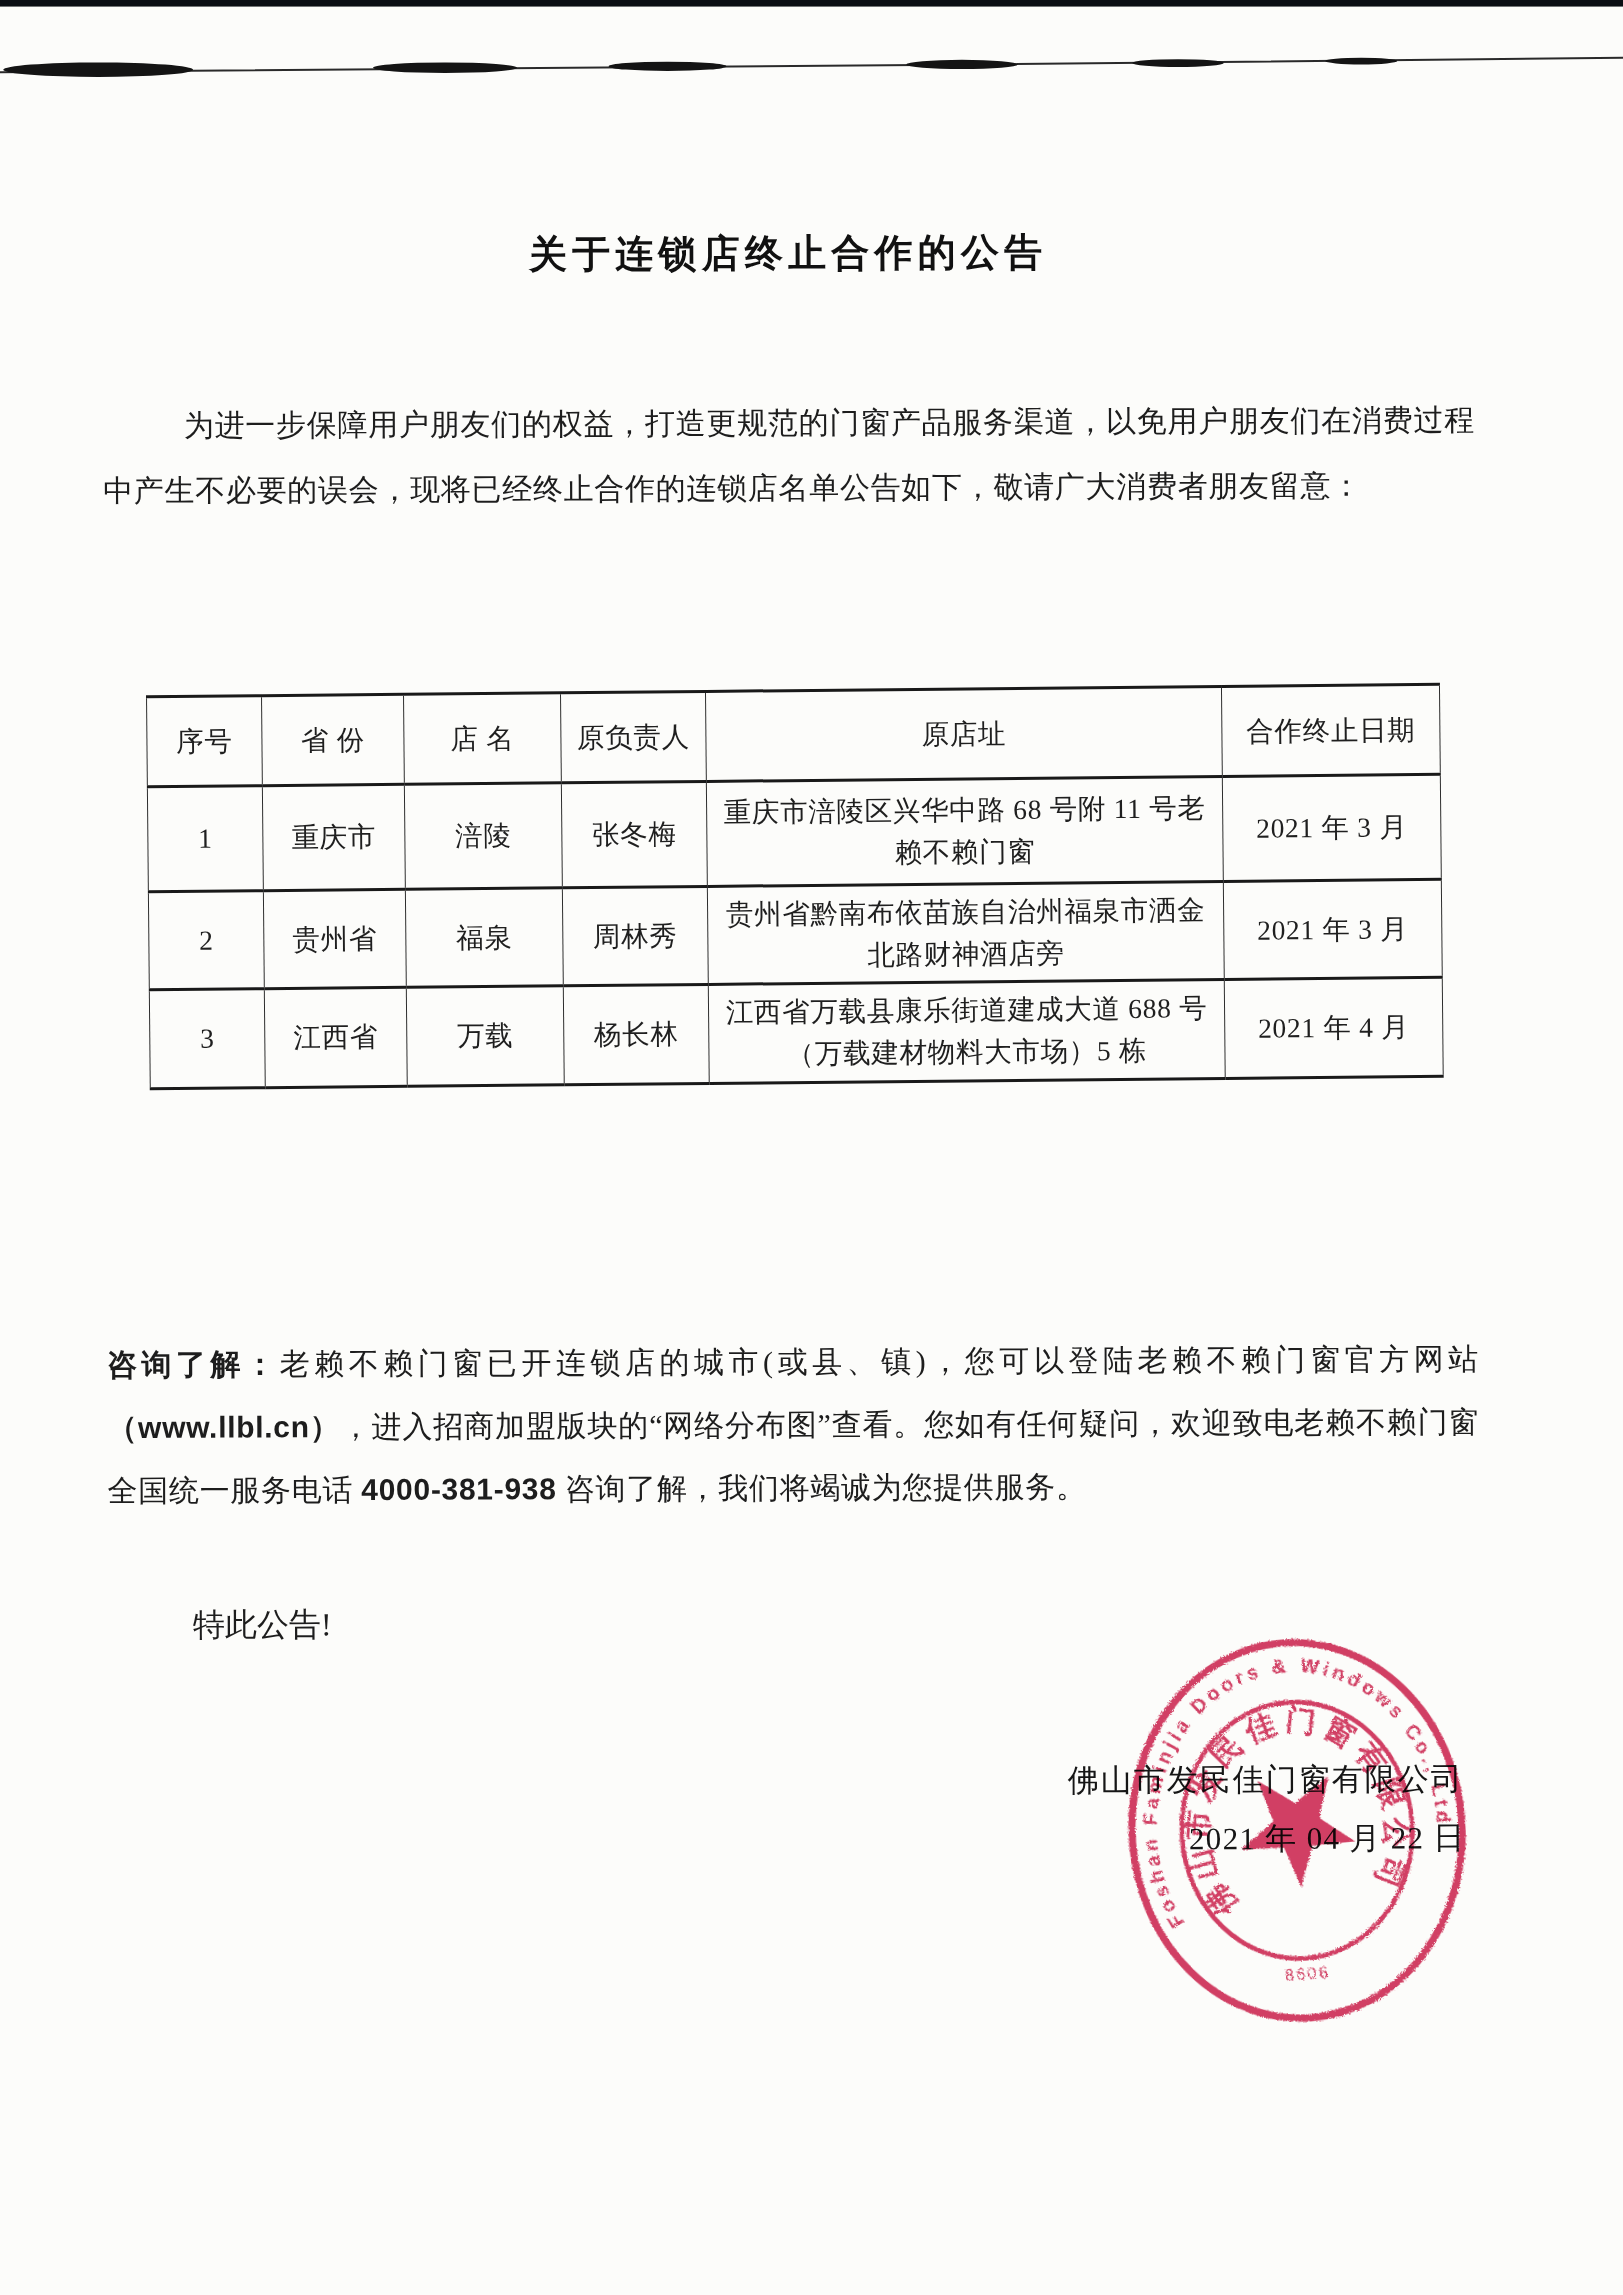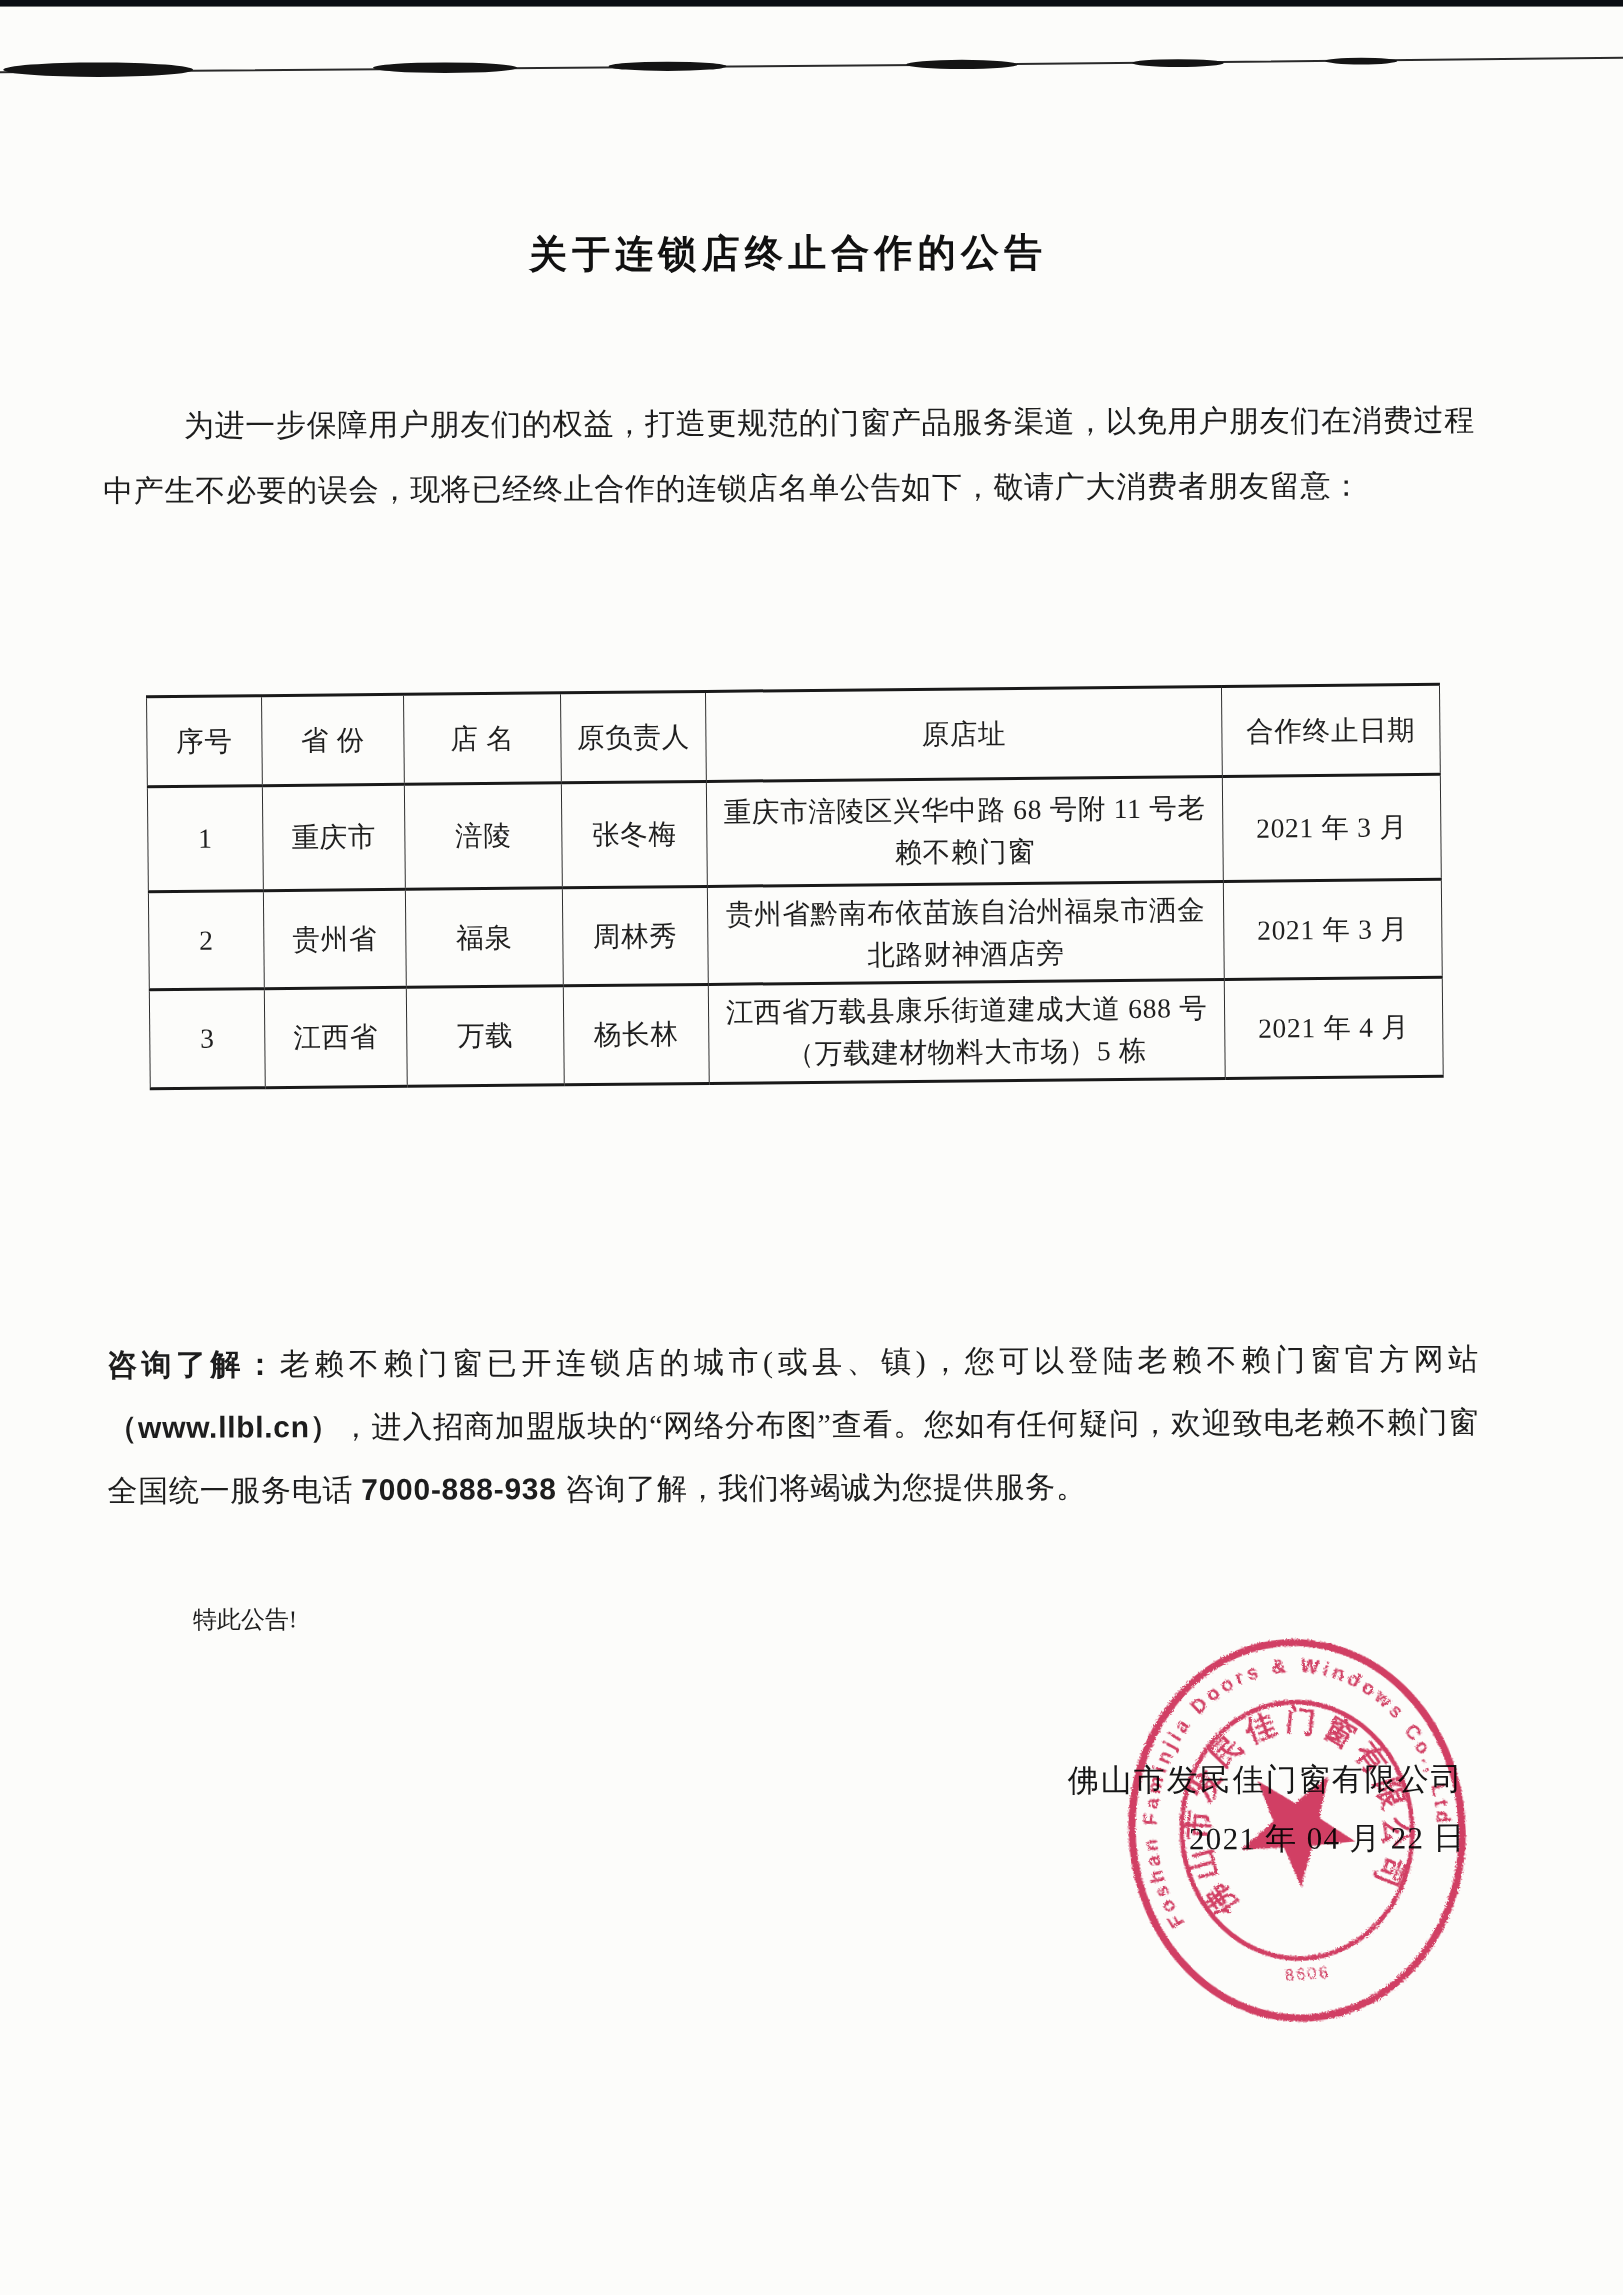--- a/index.html
+++ b/index.html
@@ -16,21 +16,21 @@
     font-size:38px;font-weight:700;letter-spacing:5.2px;color:#111;
   }
   .para{
     position:absolute;left:106px;width:1372px;
     font-size:30px;line-height:65px;text-align:justify;
     color:#1d1d1d;letter-spacing:0.7px;
   }
   .intro{top:390px;text-indent:81px;}
   .tip{top:1330px;line-height:63px;}
   .b{font-family:"Liberation Sans","DejaVu Sans",sans-serif;font-weight:700;}
-  .closing{position:absolute;left:191px;top:1601px;font-size:24px;}
+  .closing{position:absolute;left:191px;top:1601px;font-size:32px;}
   .tablewrap{position:absolute;left:149px;top:689px;transform:rotate(-0.3deg);}
   table{border-collapse:collapse;table-layout:fixed;width:1294px;background:transparent;}
   th,td{
     border-left:1.3px solid #2e2e2e;border-right:1.3px solid #2e2e2e;
     border-top:3.3px solid #191919;border-bottom:3.3px solid #191919;
     font-size:27.5px;font-weight:normal;text-align:center;vertical-align:middle;
     line-height:42px;padding:3.9px 6.5px;color:#1f1f1f;letter-spacing:0.7px;
   }
   tr.hdr{height:90px;}
   tr.r0{height:105px;} tr.r1{height:98px;} tr.r2{height:99px;}
@@ -107,21 +107,21 @@
             <td>江西省</td>
             <td>万载</td>
             <td>杨长林</td>
             <td>江西省万载县康乐街道建成大道 688 号（万载建材物料大市场）5 栋</td>
             <td>2021 年 4 月</td>
           </tr>
         </tbody>
     </table>
   </div>
 
-  <div class="para tip"><span class="b">咨询了解：</span><span>老赖不赖门窗已开连锁店的城市(或县、镇)，您可以登陆老赖不赖门窗官方网站</span><span class="b">（www.llbl.cn）</span><span>，进入招商加盟版块的“网络分布图”查看。您如有任何疑问，欢迎致电老赖不赖门窗全国统一服务电话 </span><span class="b">7000-888-938</span><span> 咨询了解，我们将竭诚为您提供服务。</span></div>
+  <div class="para tip"><span class="b">咨询了解：</span><span>老赖不赖门窗已开连锁店的城市(或县、镇)，您可以登陆老赖不赖门窗官方网站</span><span class="b">（www.llbl.cn）</span><span>，进入招商加盟版块的“网络分布图”查看。您如有任何疑问，欢迎致电老赖不赖门窗全国统一服务电话 </span><span class="b">4000-381-938</span><span> 咨询了解，我们将竭诚为您提供服务。</span></div>
 
   <div class="closing">特此公告!</div>
 
   <div class="footer-company">佛山市发民佳门窗有限公司</div>
   <div class="footer-date">2021 年 04 月 22 日</div>
 
   <svg class="seal" viewBox="0 0 580 640">
     <defs>
       <filter id="rough" x="-10%" y="-10%" width="120%" height="120%">
         <feTurbulence type="fractalNoise" baseFrequency="0.9" numOctaves="2" result="n"></feTurbulence>

